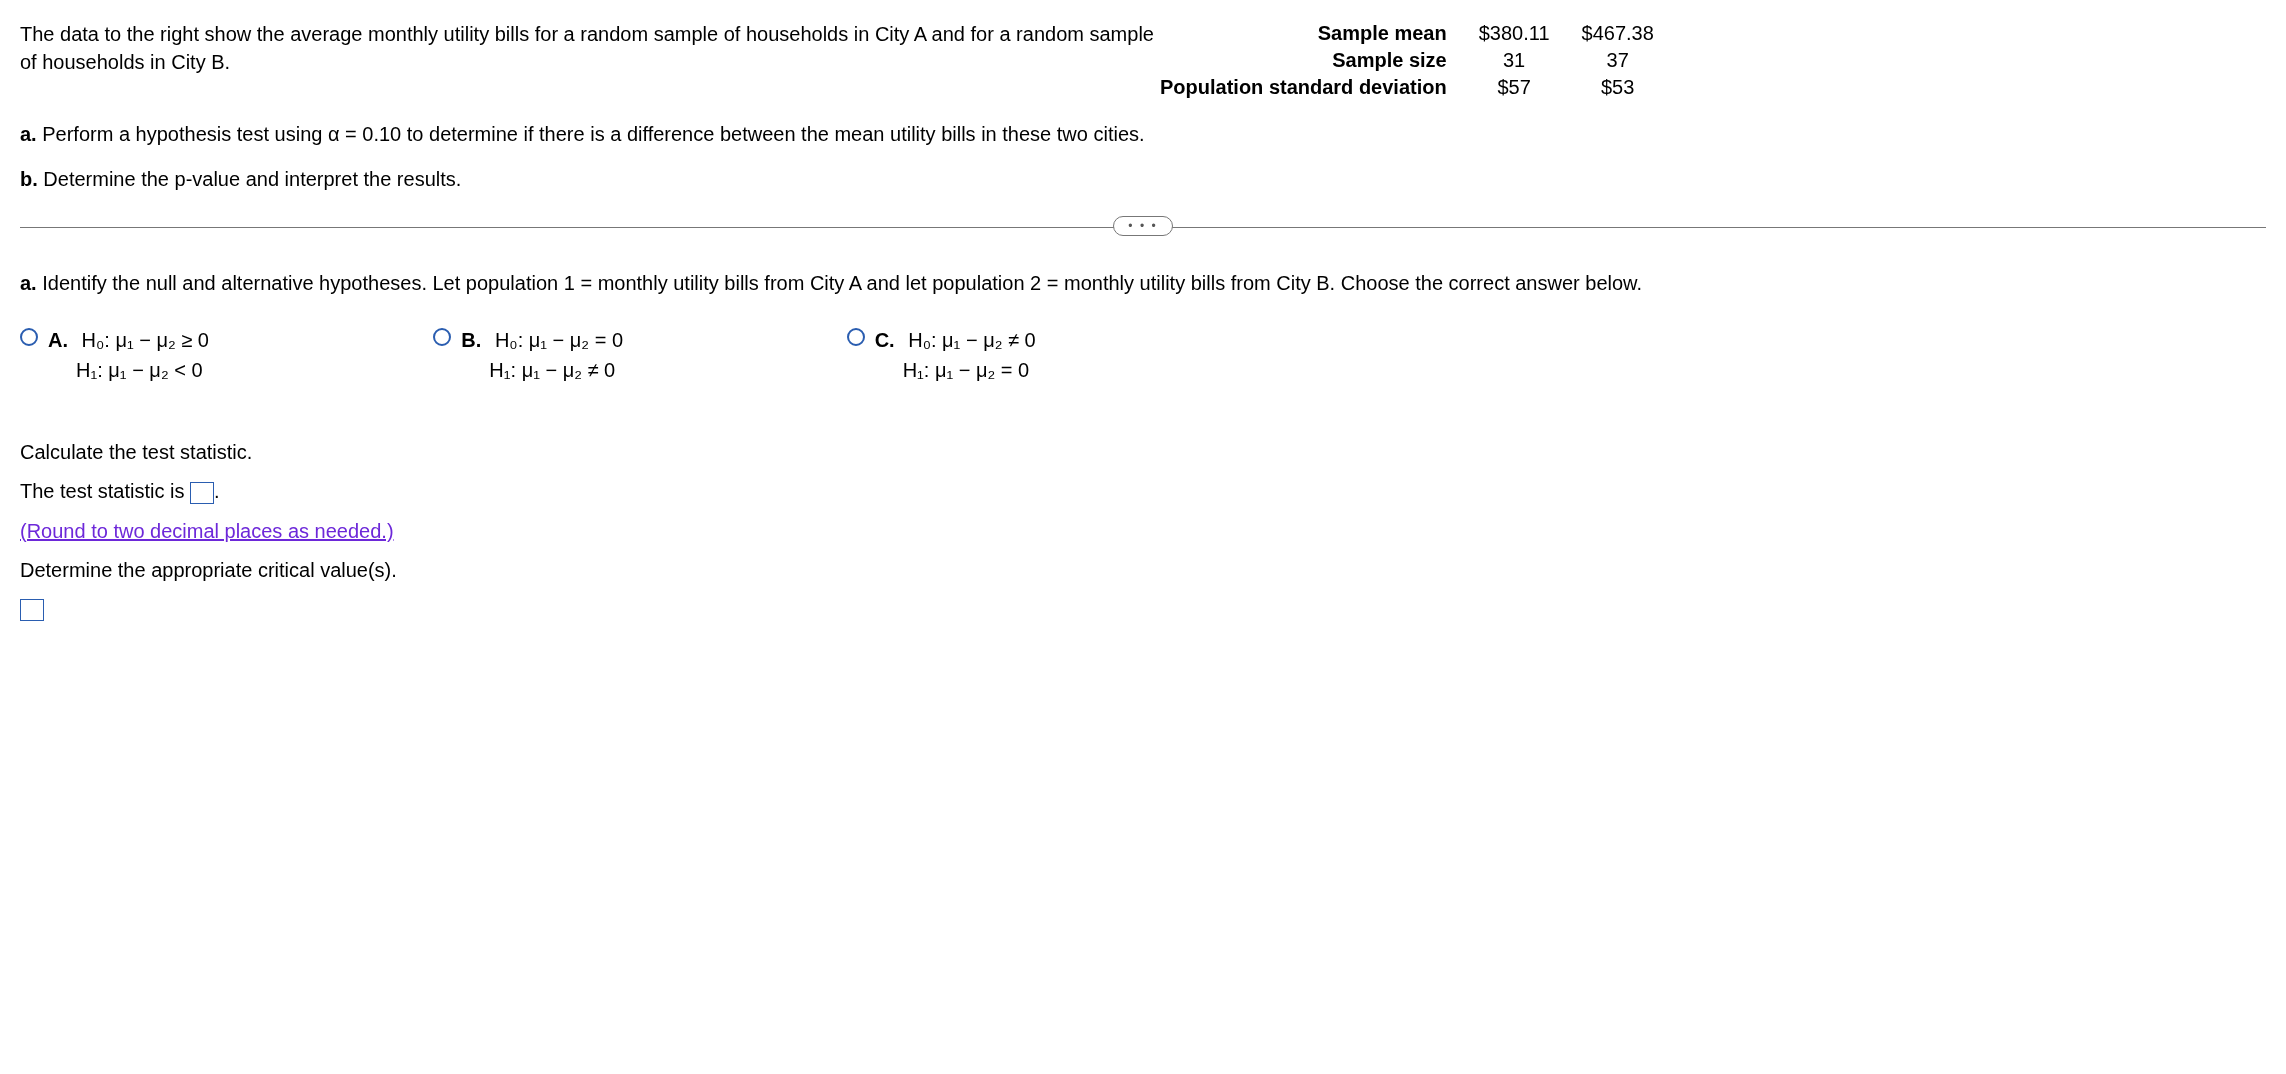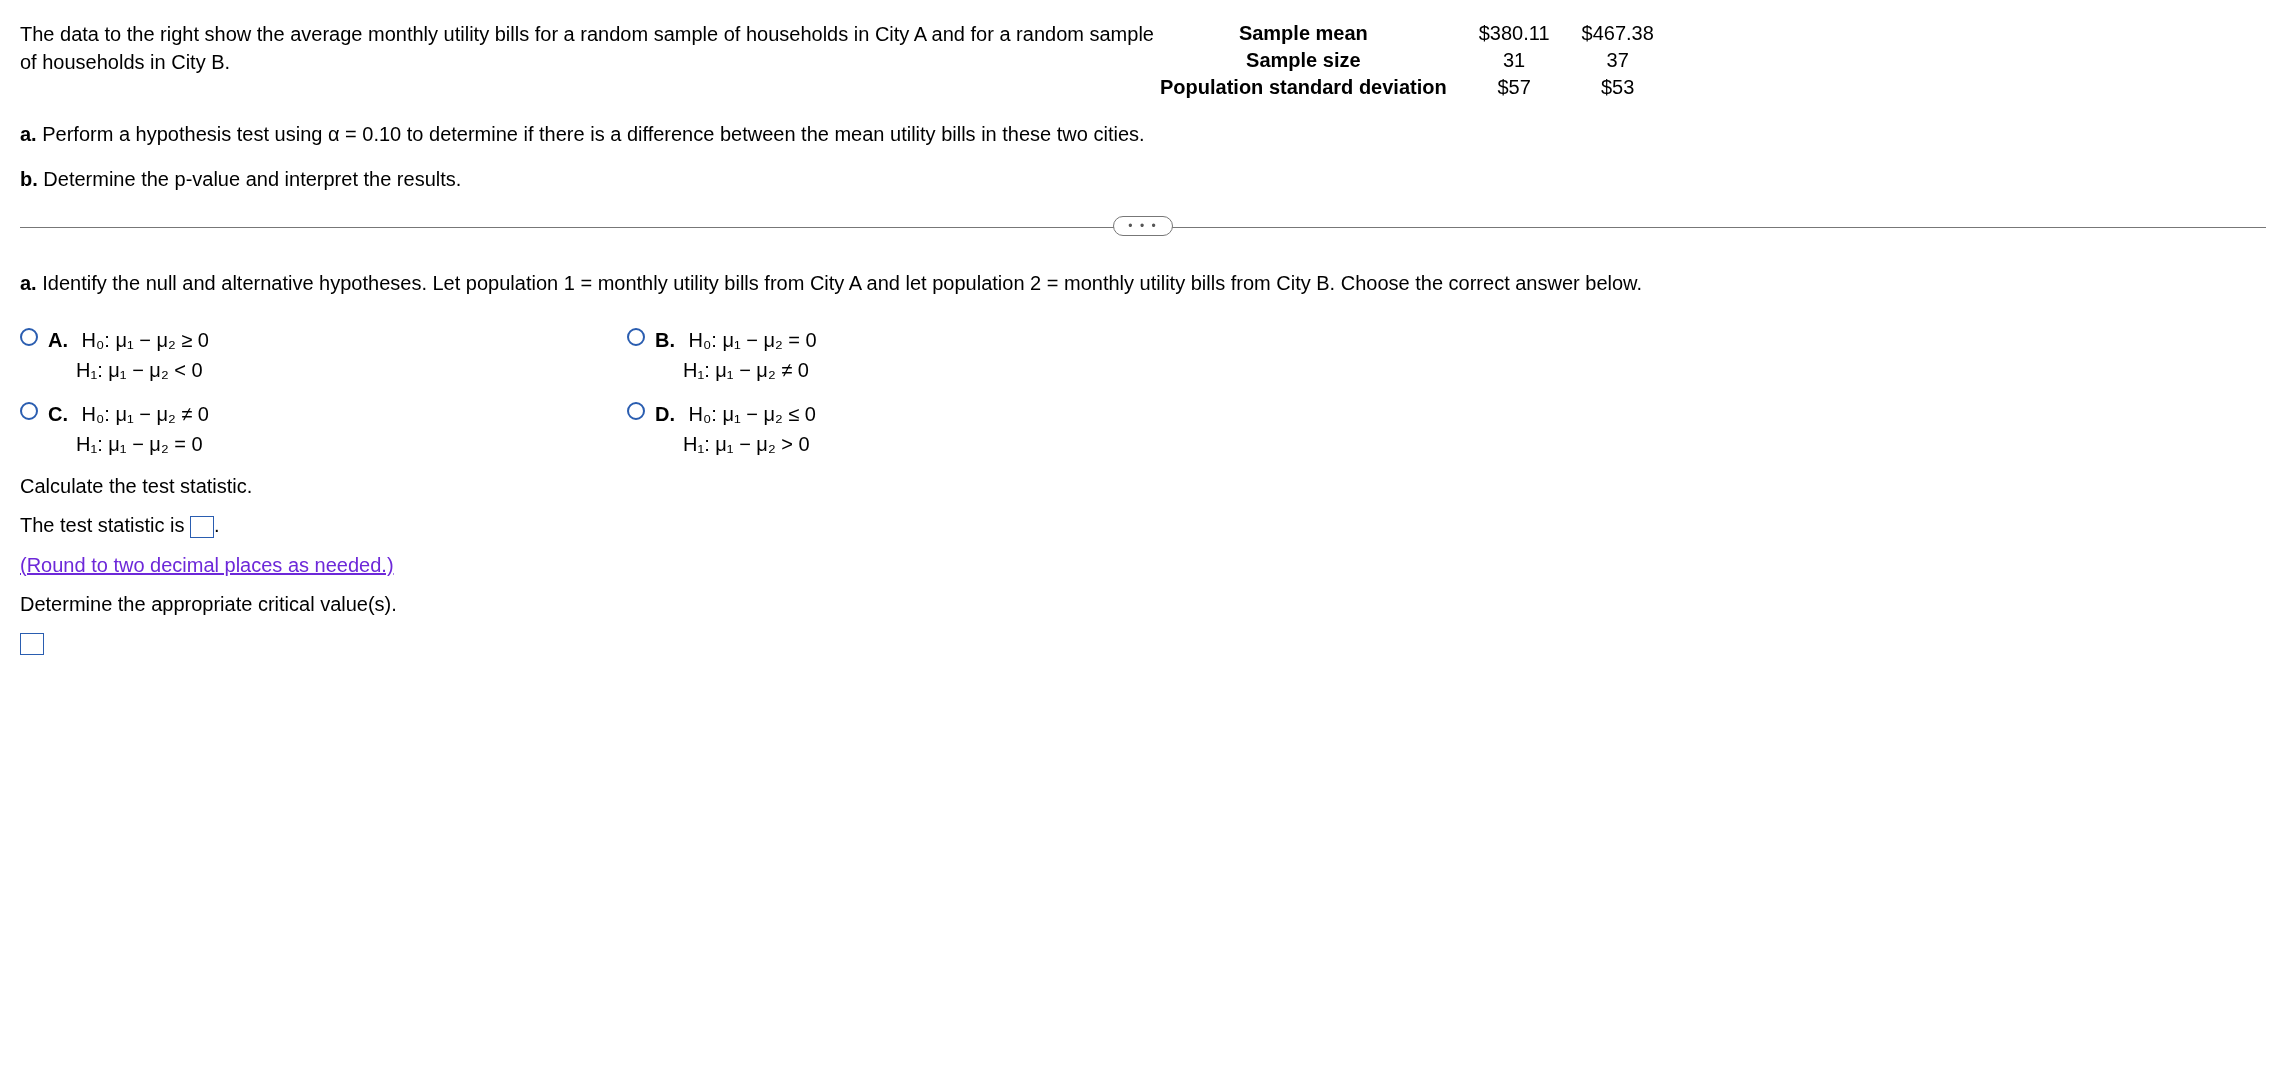--- a/index.html
+++ b/index.html
@@ -23,21 +23,21 @@
     border-collapse: collapse;
     white-space: nowrap;
   }
   .data-table th {
     font-weight: bold;
     text-align: center;
     padding: 2px 16px;
   }
   .data-table td.label {
     font-weight: bold;
-    text-align: center;
+    text-align: right;
     padding: 2px 16px 2px 0;
   }
   .data-table td.val {
     text-align: center;
     padding: 2px 16px;
   }
   .tasks p {
     margin: 22px 0;
   }
   hr.divider {
@@ -60,26 +60,25 @@
     color: #555;
     letter-spacing: 2px;
     cursor: pointer;
     user-select: none;
   }
   .question-text {
     margin-bottom: 30px;
   }
   .options-grid {
     display: grid;
-    grid-template-columns: 1fr 1fr;
+    grid-template-columns: 1fr 1fr 1fr;
     column-gap: 40px;
     row-gap: 28px;
     max-width: 1200px;
-    margin-bottom: 16px;
-    gap: 14px;
+    margin-bottom: 56px;
   }
   .option {
     display: flex;
     align-items: flex-start;
     gap: 10px;
   }
   .radio {
     flex: 0 0 auto;
     width: 18px;
     height: 18px;
@@ -195,32 +194,20 @@
       <div class="hyp-line">
         <span class="opt-label">C.</span>
         <span>H₀: μ₁ − μ₂ ≠ 0</span>
       </div>
       <div class="hyp-line" style="padding-left:28px;">
         <span>H₁: μ₁ − μ₂ = 0</span>
       </div>
     </div>
   </div>
 
-  <div class="option">
-    <div class="radio"></div>
-    <div>
-      <div class="hyp-line">
-        <span class="opt-label">D.</span>
-        <span>H₀: μ₁ − μ₂ ≤ 0</span>
-      </div>
-      <div class="hyp-line" style="padding-left:28px;">
-        <span>H₁: μ₁ − μ₂ &gt; 0</span>
-      </div>
-    </div>
-  </div>
 
 </div>
 
 <div class="prompt">Calculate the test statistic.</div>
 
 <div class="prompt">
   <span>The test statistic is </span><span class="answer-box"></span><span>.</span>
 </div>
 
 <div class="prompt hint">(Round to two decimal places as needed.)</div>

